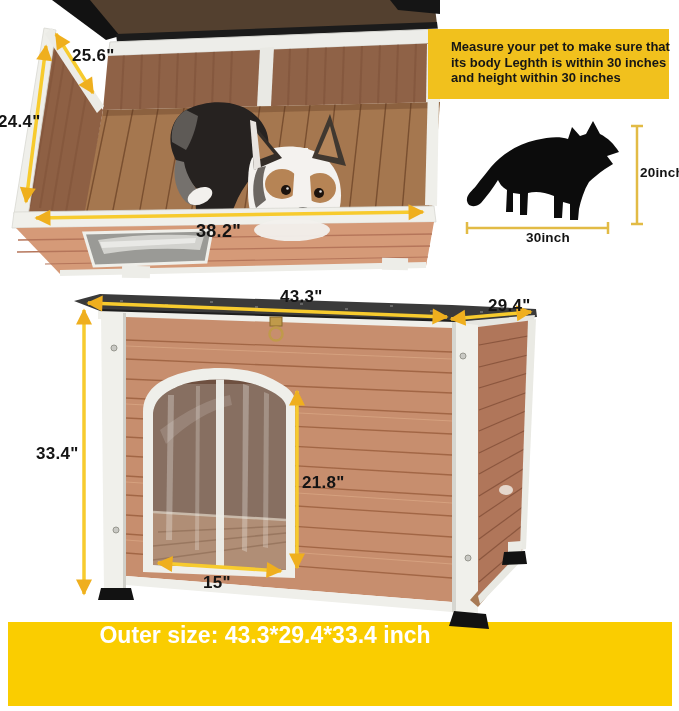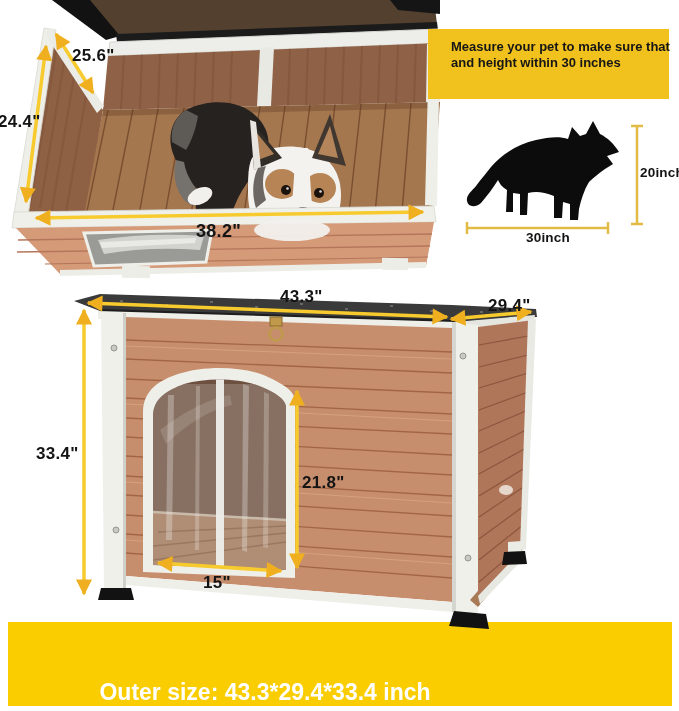--- a/index.html
+++ b/index.html
@@ -16,21 +16,21 @@
     background:#F1C11D;box-sizing:border-box;padding:10px 5px 4px 23px;z-index:2;
   }
   .info-line{font-size:13px;line-height:15.5px;font-weight:700;color:#161616;white-space:nowrap;}
   .dim-label{
     position:absolute;z-index:4;font-size:17px;font-weight:600;color:#141414;
     white-space:nowrap;letter-spacing:0.3px;
   }
   .pet-label{font-size:13.5px;font-weight:700;letter-spacing:0.2px;}
   .banner{
     position:absolute;left:8px;top:622px;width:664px;height:84px;background:#FACD00;
-    z-index:1;display:flex;flex-direction:column;justify-content:flex-end;align-items:center;
+    z-index:1;display:flex;flex-direction:column;justify-content:flex-start;align-items:center;
     gap:16px;box-sizing:border-box;padding-right:150px;
   }
   .banner-line{font-size:23px;font-weight:700;color:#FFFFFF;white-space:nowrap;}
 </style>
 </head>
 <body>
 
 <div class="stage">
 
   <svg id="top-photo" class="photo-svg" width="440" height="300" viewBox="0 0 440 300">
@@ -165,20 +165,21 @@
       <line x1="36" y1="218" x2="423" y2="212" marker-start="url(#ahA)" marker-end="url(#ahA)"></line>
     </g>
   </svg>
 
   <div class="dim-label" style="left:72px;top:46px;">25.6"</div>
   <div class="dim-label" style="left:-2px;top:112px;">24.4"</div>
   <div class="dim-label" style="left:196px;top:221px;font-size:18px;">38.2"</div>
 
   <div class="info-box">
     <div class="info-line">Measure your pet to make sure that</div>
+    <div class="info-line">its body Leghth is within 30 inches</div>
     <div class="info-line">and height within 30 inches</div>
   </div>
 
   <svg id="pet-diagram" class="photo-svg" width="239" height="148" viewBox="0 0 239 148">
     <g>
       <path d="M179,40 L167,44 L173,52 L165,57 C158,62 153,66 149,70 C144,78 141,88 139,97
                L138,108 L130,108 L130,92 L123,90 L122,106 L114,106 L114,84
                C104,80 96,79 88,81 L87,103 L80,103 L80,82 L73,81 L73,100 L66,100 L67,78
                C62,75 60,72 58,68 C53,76 47,84 41,91 C35,96 28,95 27,89 C26,83 32,79 36,74
                C42,66 47,60 51,55 C62,42 78,32 96,28 C108,25 120,24 128,27

